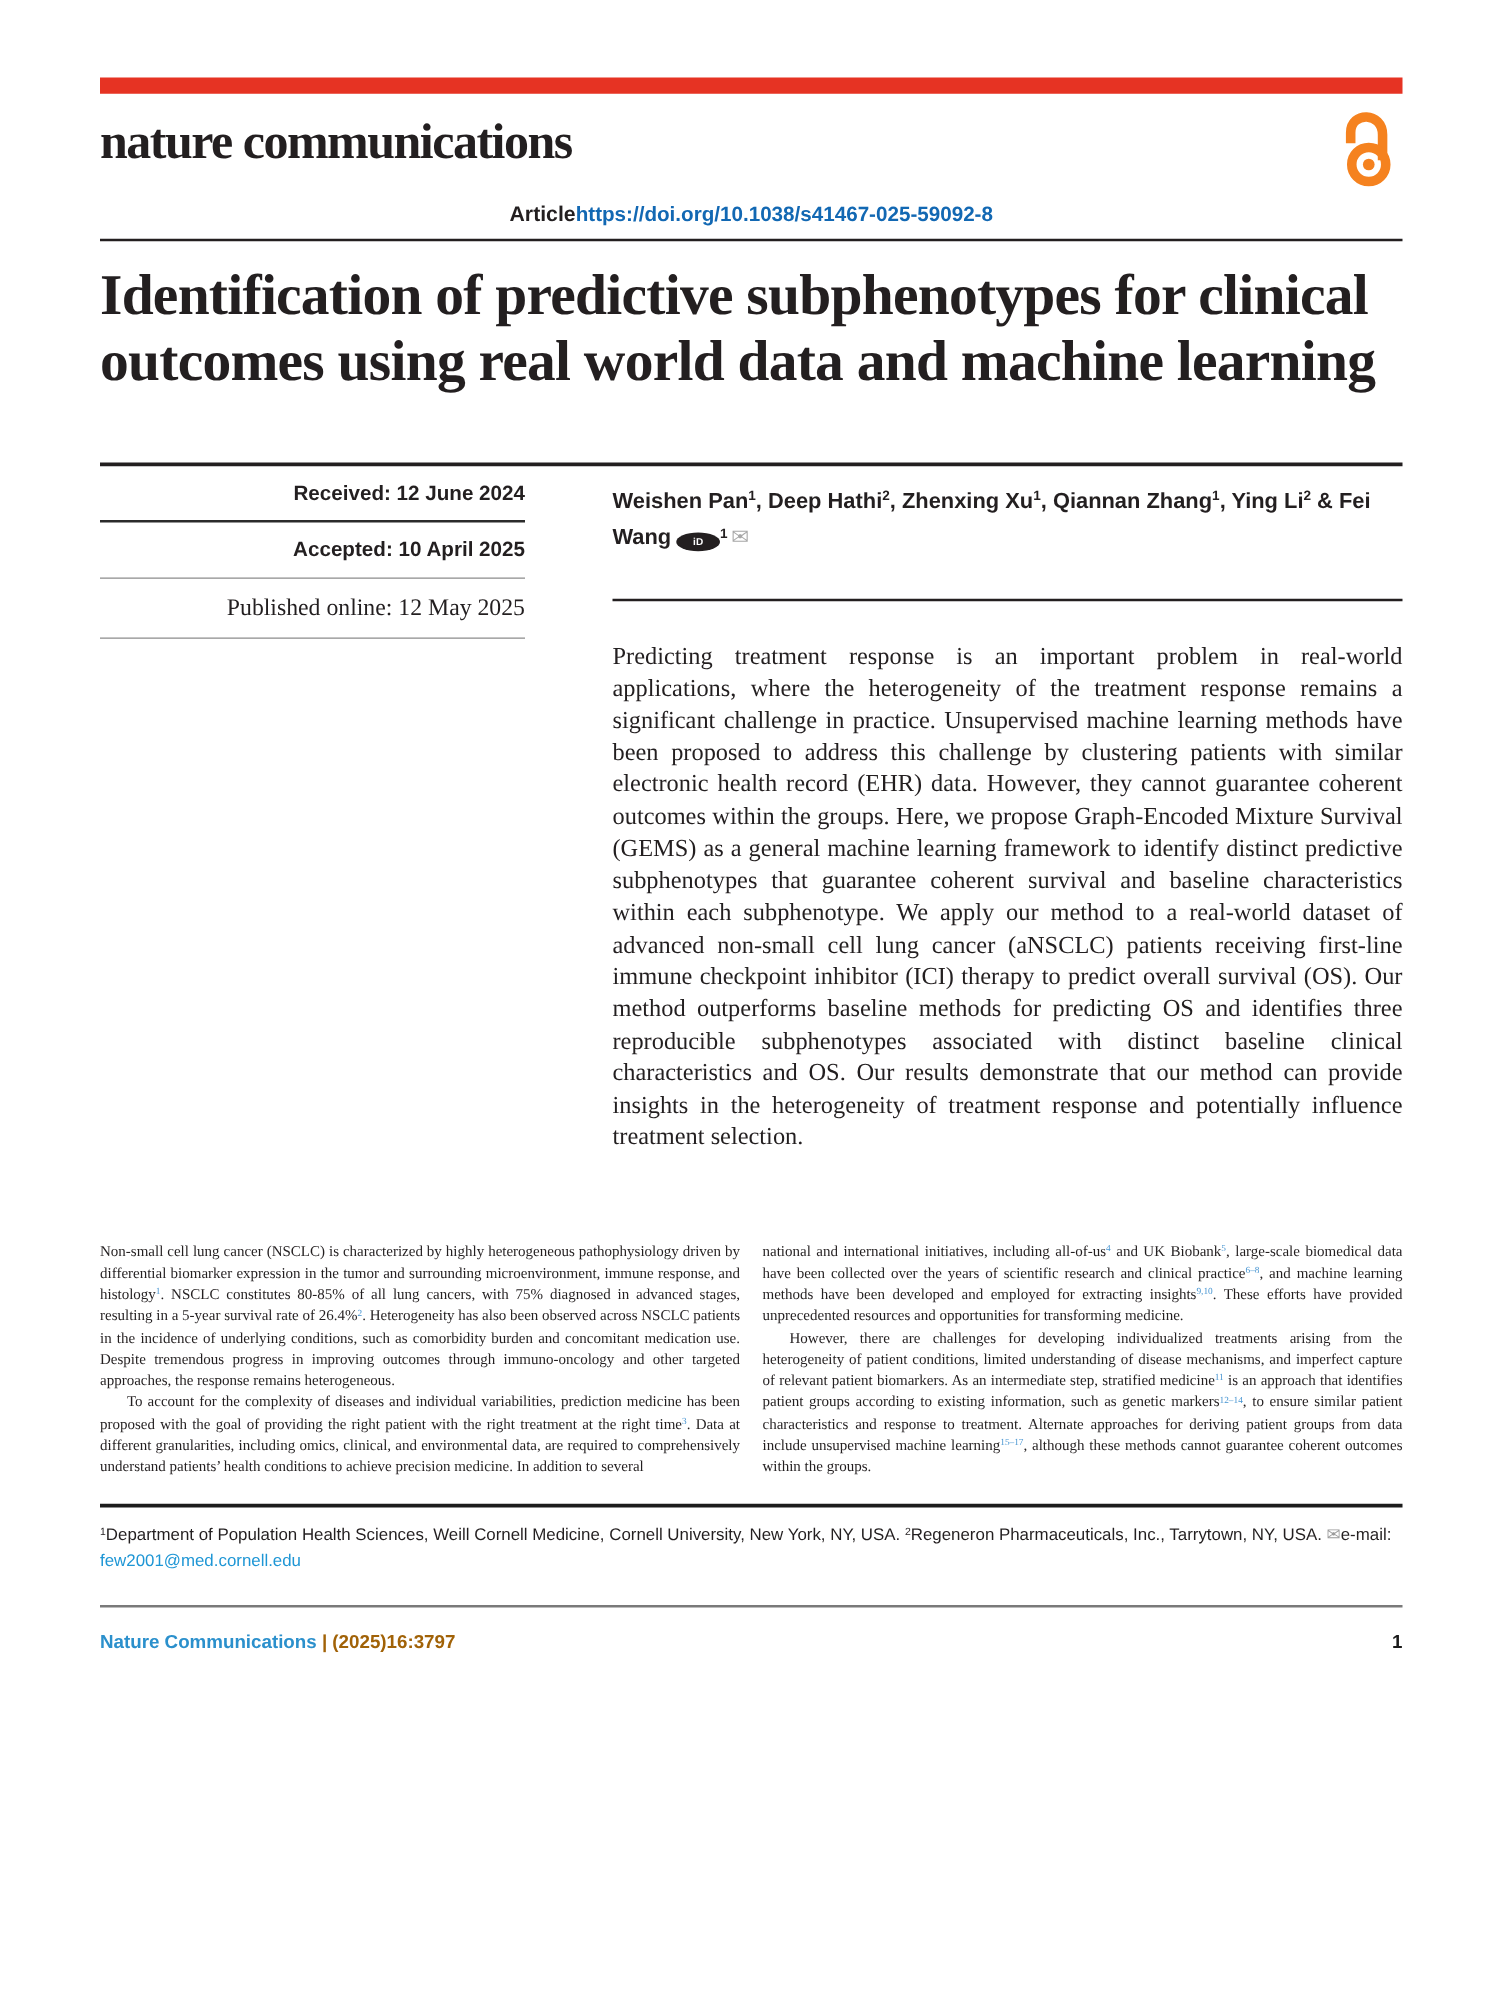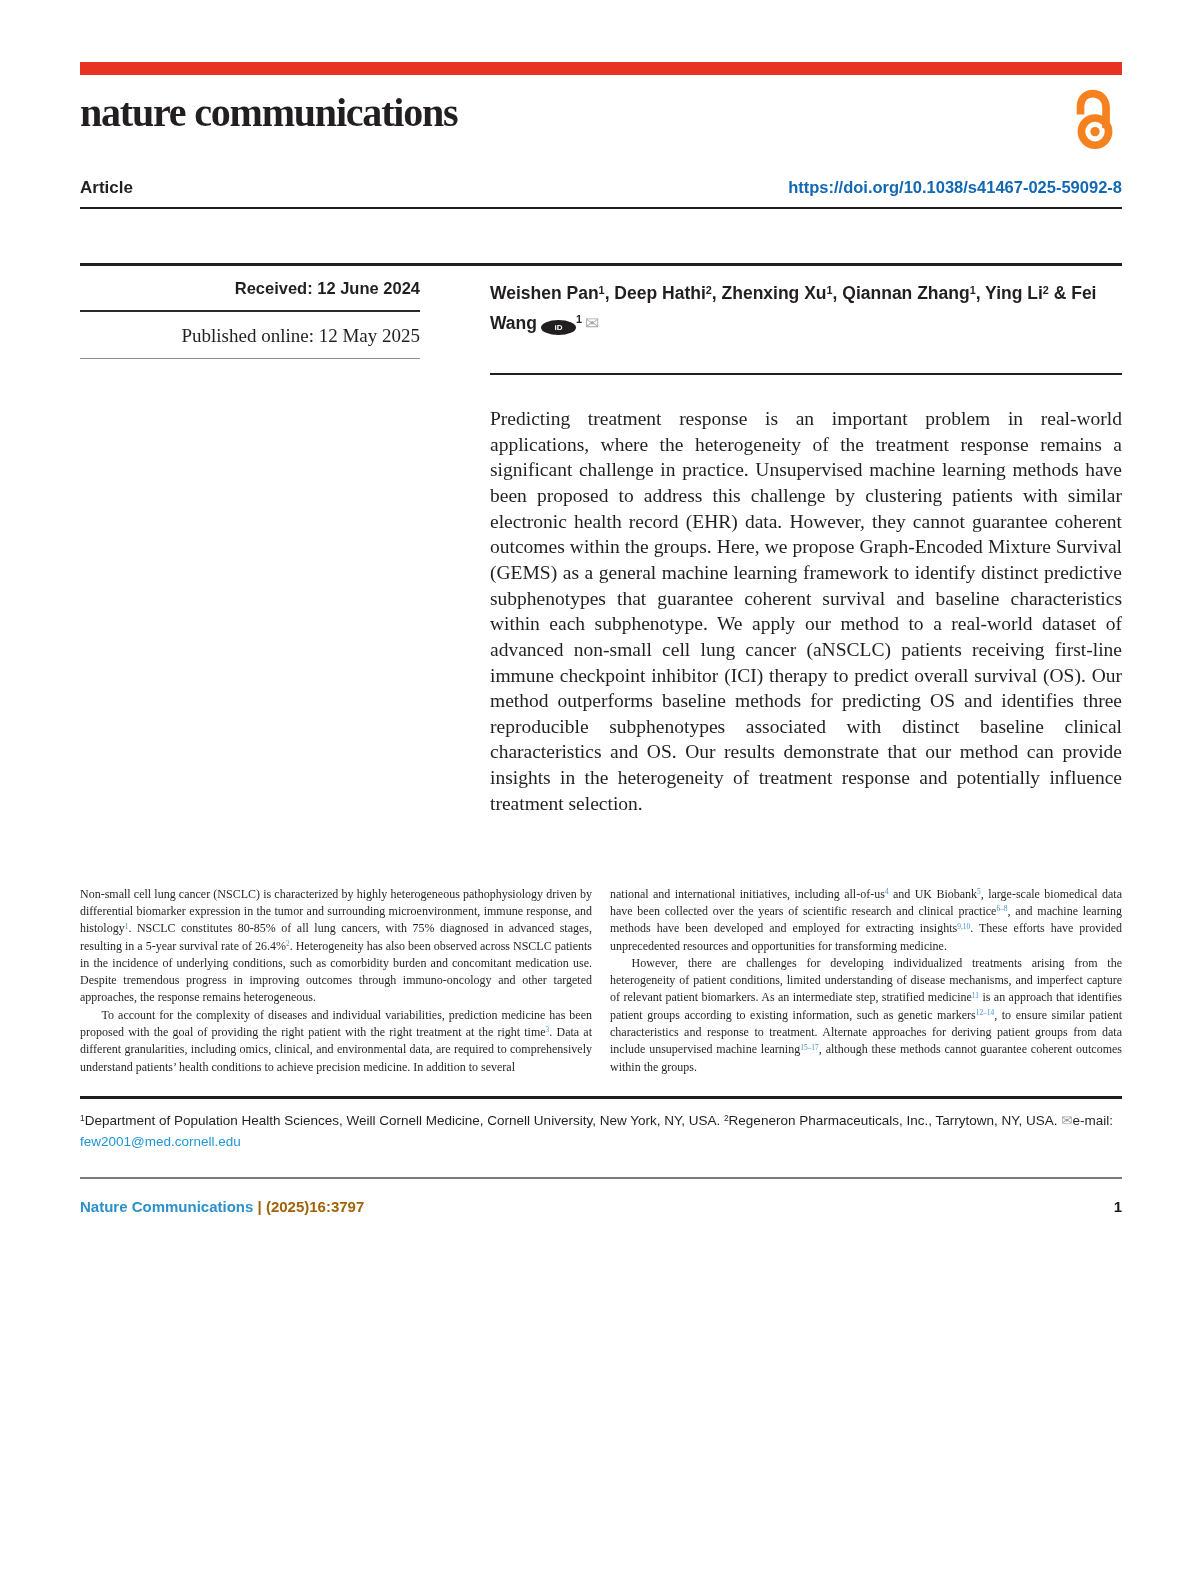--- a/index.html
+++ b/index.html
@@ -16,21 +16,21 @@
   html,body{margin:0;padding:0;background:#ffffff;}
   body{font-family:"Liberation Sans",sans-serif;color:var(--text-dark);}
   .page{width:1200px;min-height:1593px;margin:0 auto;background:#fff;padding:62px 78px 48px 80px;position:relative;}
 
   .red-bar{height:13px;background:var(--red-bar);}
 
   .masthead{display:flex;justify-content:space-between;align-items:flex-start;margin-top:9px;}
   .journal-name{font-family:"Liberation Serif",serif;font-weight:700;font-size:40px;letter-spacing:-1.2px;line-height:1;margin-top:9px;}
   .oa-logo{width:54px;height:68px;display:block;}
 
-  .article-row{display:flex;justify-content:space-between;align-items:baseline;margin-top:26px;}
+  .article-row{display:flex;justify-content:center;align-items:baseline;margin-top:10px;}
   .article-label{font-size:17px;font-weight:700;}
   .doi-link{font-size:16.5px;font-weight:700;color:var(--doi-blue);text-decoration:none;}
 
   .header-rule{border:0;border-top:2.5px solid #231f20;margin:9px 0 0;}
 
   .title{font-family:"Liberation Serif",serif;font-weight:700;font-size:46px;line-height:1.16;letter-spacing:-0.6px;margin:16px 0 0;}
 
   .meta-section{display:grid;grid-template-columns:340px 1fr;column-gap:70px;margin-top:54px;border-top:3px solid #231f20;}
   .meta-row{padding:12px 0 11px;border-bottom:1.5px solid #8c8c8c;font-size:16.5px;font-weight:700;line-height:1.25;text-align:right;}
   .meta-row.received{border-bottom:2.5px solid #2b2b2b;}
@@ -83,24 +83,26 @@
     </svg>
   </div>
 
   <div class="article-row">
     <span class="article-label">Article</span>
     <a class="doi-link" href="#">https://doi.org/10.1038/s41467-025-59092-8</a>
   </div>
 
   <hr class="header-rule">
 
+  <h1 class="title">Identification of predictive subphenotypes for clinical outcomes using real world data and machine learning</h1>
 
   <section class="meta-section">
     <div class="meta-left">
       <div class="meta-row received">Received: 12 June 2024</div>
+      <div class="meta-row">Accepted: 10 April 2025</div>
       <div class="meta-row published">Published online: 12 May 2025</div>
     </div>
 
     <div class="meta-right">
       <div class="authors">
         <span>Weishen Pan<sup class="sup-author">1</sup>, Deep Hathi<sup class="sup-author">2</sup>, Zhenxing Xu<sup class="sup-author">1</sup>, Qiannan Zhang<sup class="sup-author">1</sup>, Ying Li<sup class="sup-author">2</sup> &amp; Fei Wang</span><span class="orcid-icon">iD</span><sup class="sup-author">1</sup><span class="envelope">✉</span>
       </div>
       <hr class="abstract-rule">
       <p class="abstract">Predicting treatment response is an important problem in real-world applications, where the heterogeneity of the treatment response remains a significant challenge in practice. Unsupervised machine learning methods have been proposed to address this challenge by clustering patients with similar electronic health record (EHR) data. However, they cannot guarantee coherent outcomes within the groups. Here, we propose Graph-Encoded Mixture Survival (GEMS) as a general machine learning framework to identify distinct predictive subphenotypes that guarantee coherent survival and baseline characteristics within each subphenotype. We apply our method to a real-world dataset of advanced non-small cell lung cancer (aNSCLC) patients receiving first-line immune checkpoint inhibitor (ICI) therapy to predict overall survival (OS). Our method outperforms baseline methods for predicting OS and identifies three reproducible subphenotypes associated with distinct baseline clinical characteristics and OS. Our results demonstrate that our method can provide insights in the heterogeneity of treatment response and potentially influence treatment selection.</p>
     </div>

